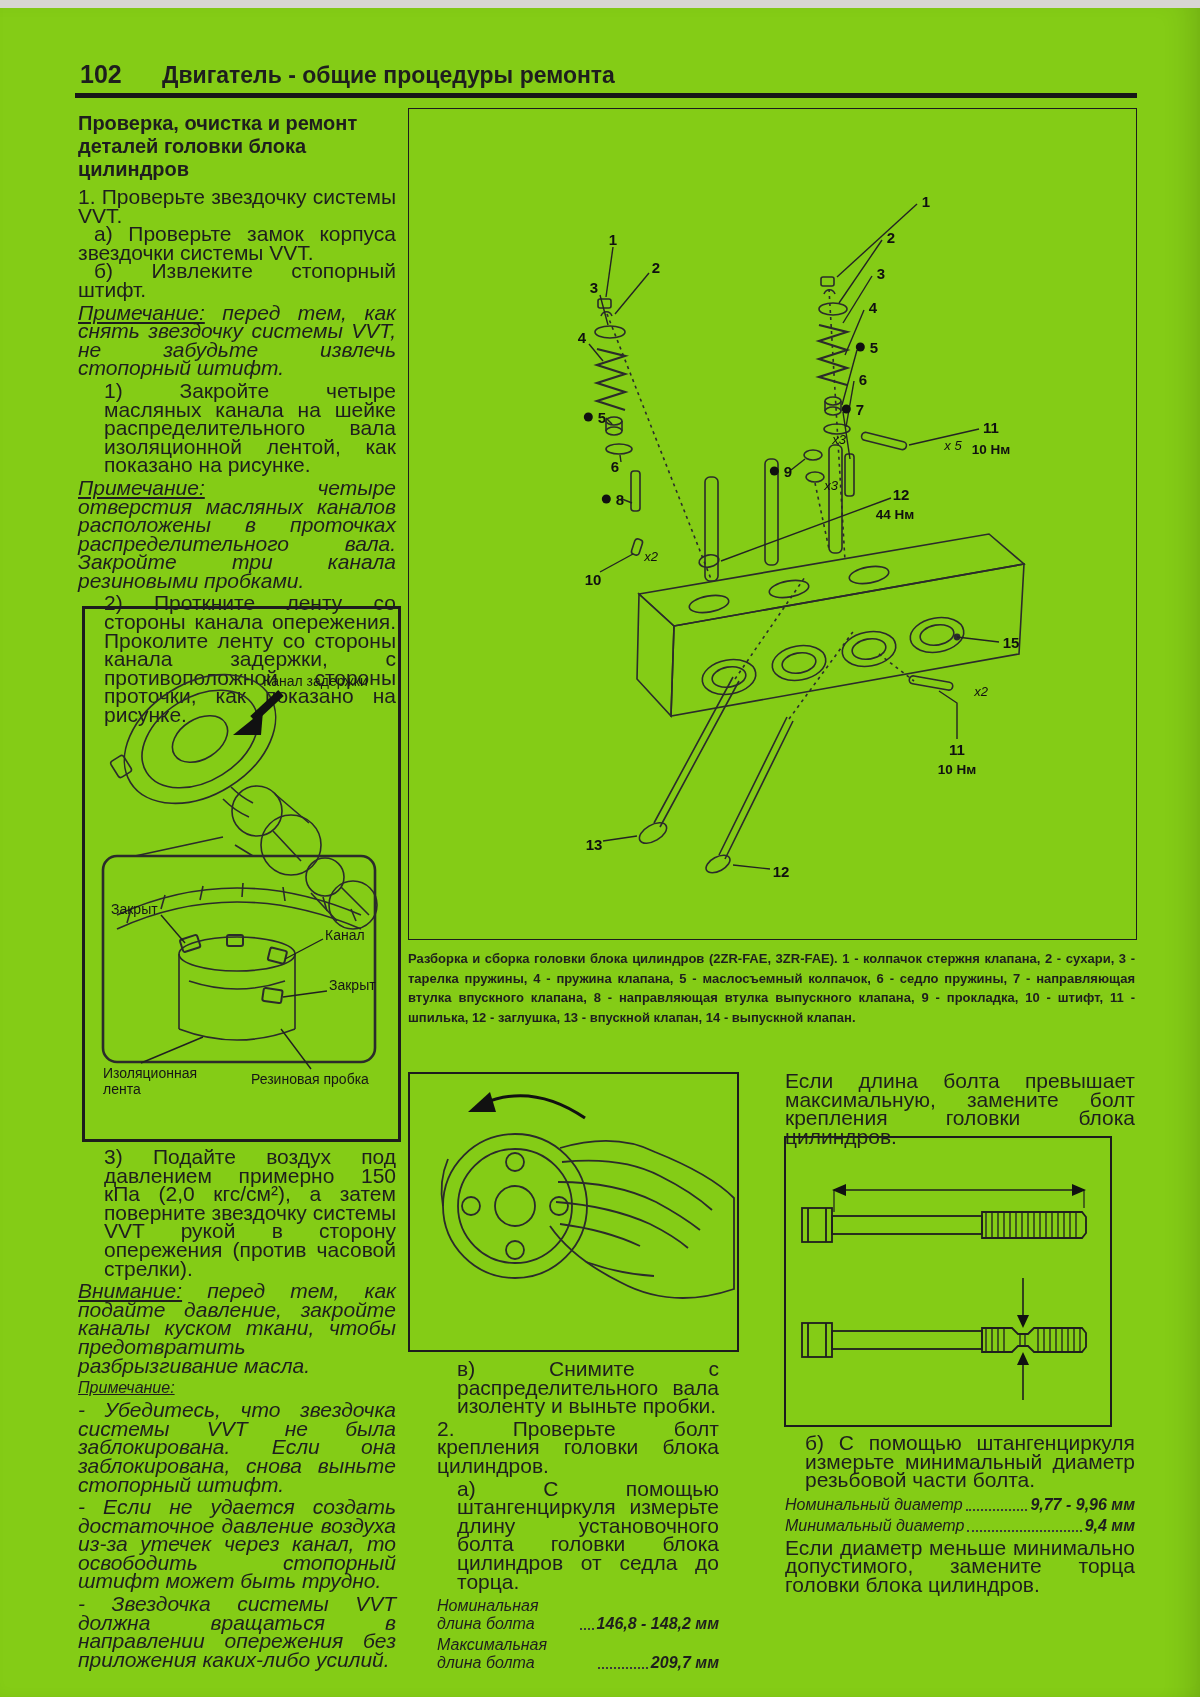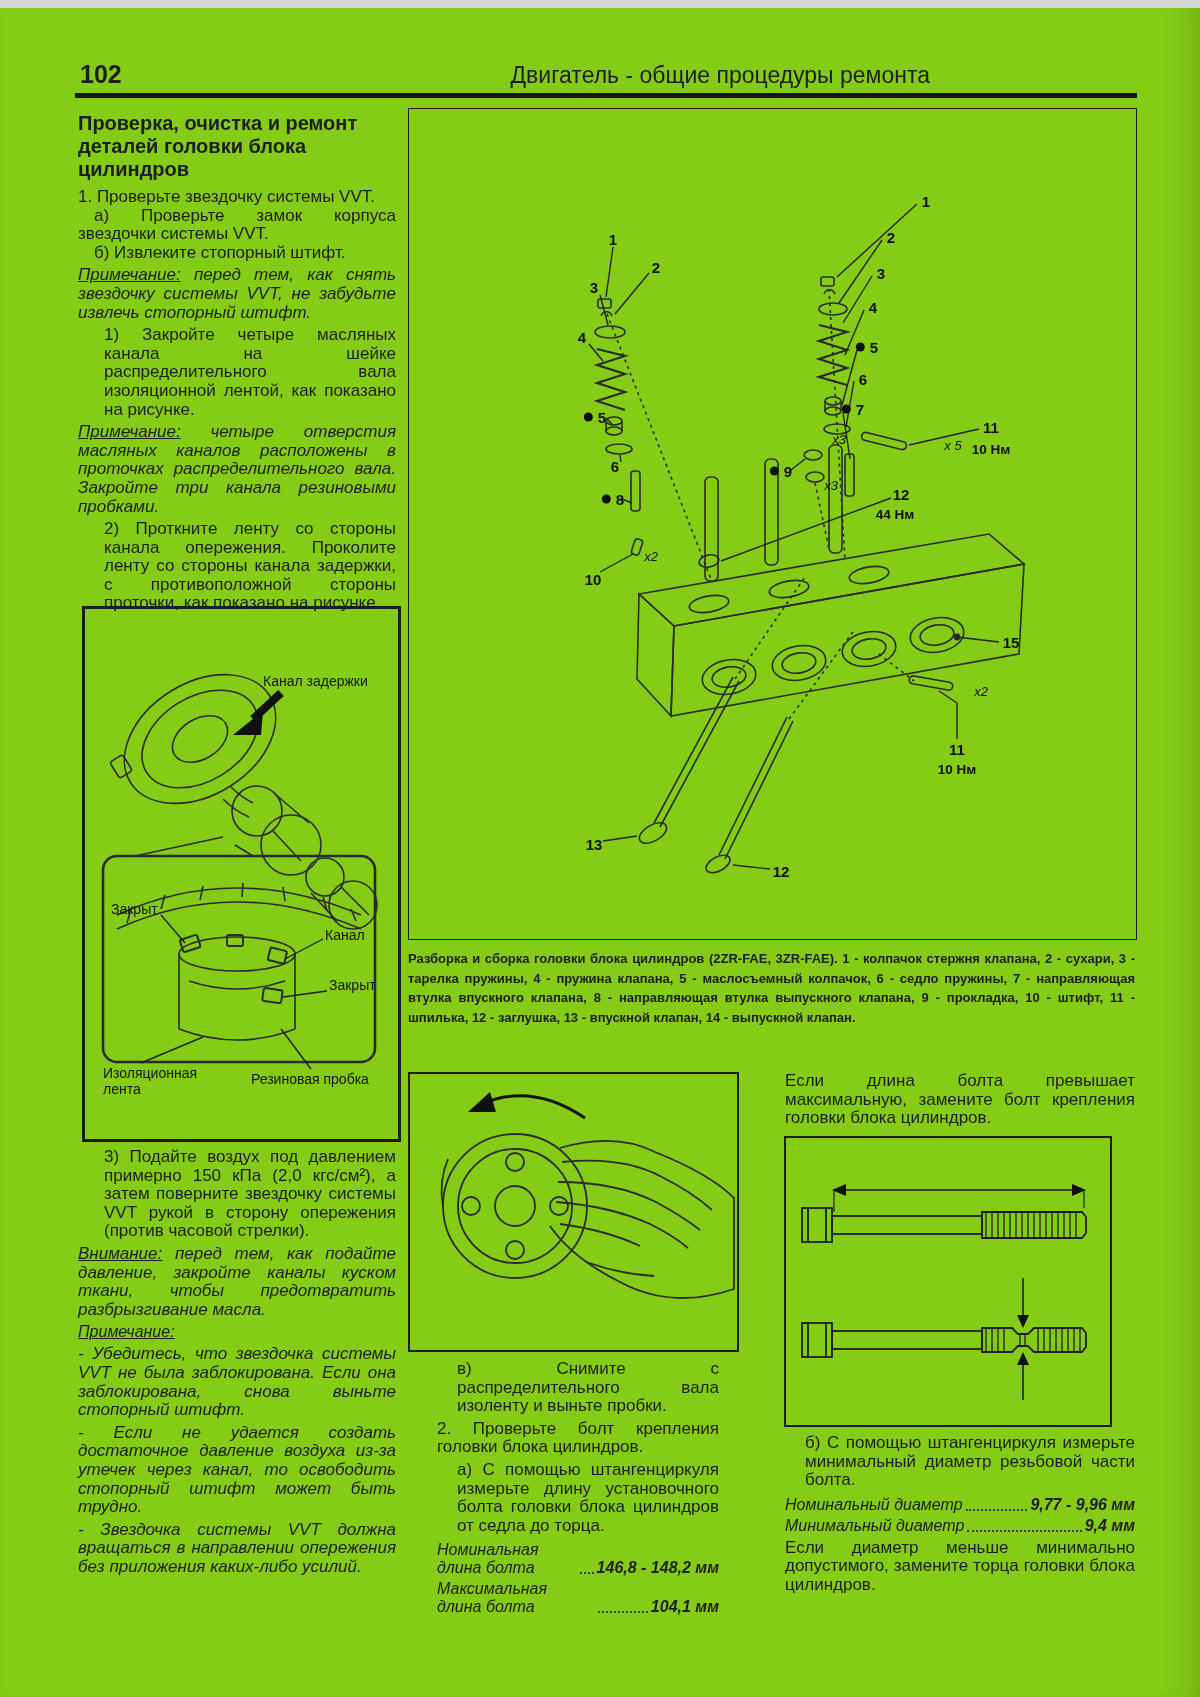--- a/index.html
+++ b/index.html
@@ -4,24 +4,24 @@
 <style>
   html,body{margin:0;padding:0;background:#d8d6d2;}
   .page{
     position:relative;width:1200px;height:1697px;margin:8px auto;
     background:#84cc16;color:#1e1e1e;overflow:hidden;
     font-family:"Liberation Sans", sans-serif;
     box-shadow:inset -26px 0 30px -18px rgba(0,0,0,.14), inset 0 -14px 20px -14px rgba(0,0,0,.10);
   }
   
   .hdr-num{position:absolute;left:80px;top:52px;font-size:25px;font-weight:bold;}
-  .hdr-title{position:absolute;left:170px;top:54px;width:760px;text-align:right;font-size:23px;font-weight:normal;}
+  .hdr-title{position:absolute;left:162px;top:54px;width:760px;text-align:left;font-size:23px;font-weight:bold;}
   .hdr-rule{position:absolute;left:75px;top:85px;width:1062px;height:5px;background:#171717;}
   
-  p{margin:0;font-size:17px;line-height:18.6px;text-align:justify;}
+  p{margin:0;font-size:21px;line-height:18.6px;text-align:justify;}
   .sub{text-indent:16px;}
   .step{padding-left:26px;}
   .step2{padding-left:20px;}
   .note{font-style:italic;margin:4px 0;}
   .note .lbl, .lbl-only{font-style:italic;text-decoration:underline;}
   .lbl-only{display:block;margin-top:4px;}
   h2{margin:0 0 7px 0;font-size:20px;line-height:23px;font-weight:bold;}
   .colL1{position:absolute;left:78px;top:104px;width:318px;}
   .colL2{position:absolute;left:78px;top:1140px;width:318px;}
   .colM{position:absolute;left:437px;top:1352px;width:282px;}
@@ -305,21 +305,21 @@
     <p class="mt4">2. Проверьте болт крепления головки блока цилиндров.</p>
     <p class="step2 mt4">а) С помощью штангенциркуля измерьте длину установочного болта головки блока цилиндров от седла до торца.</p>
     <div class="spec mt6">
       <span class="spec-label wrap2">Номинальная длина болта</span>
       <span class="spec-dots"></span>
       <span class="spec-value">146,8 - 148,2 мм</span>
     </div>
     <div class="spec">
       <span class="spec-label wrap2">Максимальная длина болта</span>
       <span class="spec-dots"></span>
-      <span class="spec-value">104,1 мм</span>
+      <span class="spec-value">209,7 мм</span>
     </div>
   </div>
 
   <div class="colR">
     <p>Если длина болта превышает максимальную, замените болт крепления головки блока цилиндров.</p>
   </div>
 
   <div class="figbox fig-bolt">
     <svg width="324" height="287" viewBox="0 0 324 287">
       <g stroke="#1f1f1f" fill="none" stroke-width="1.8">

